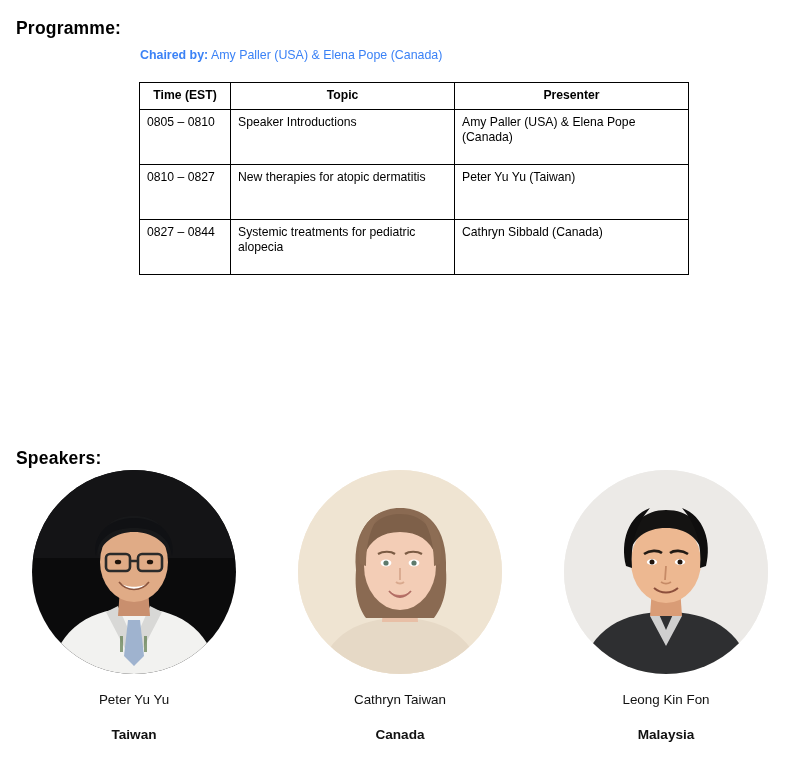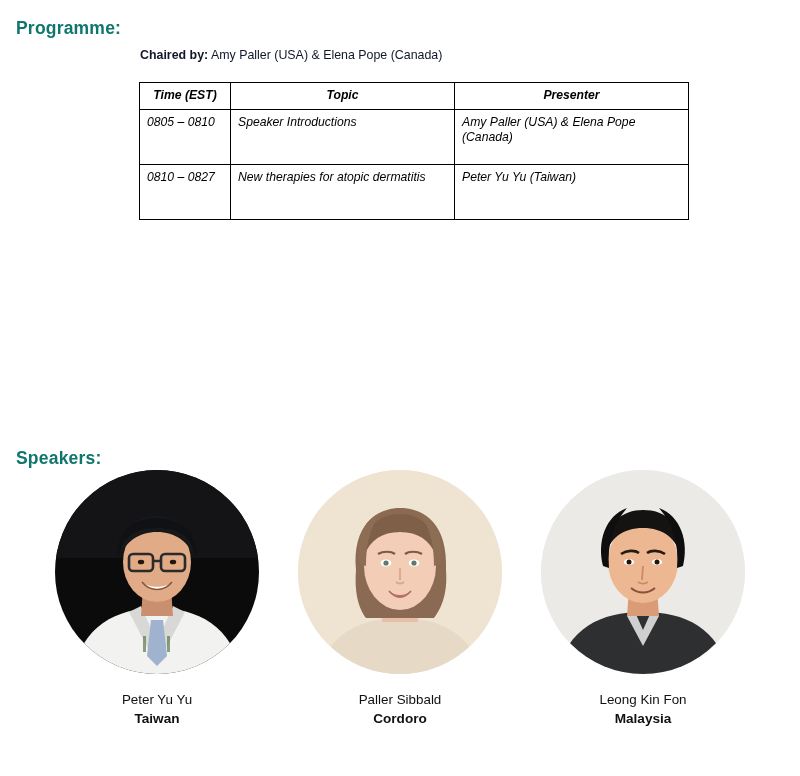--- a/index.html
+++ b/index.html
@@ -17,51 +17,50 @@
   }
   .page {
     position: relative;
     width: 800px;
     height: 776px;
   }
   .section-title {
     position: absolute;
     font-size: 17.5px;
     font-weight: bold;
-    color: #0f766e;
+    color: #000000;
     letter-spacing: 0.2px;
   }
   #programme-title { left: 16px; top: 18px; }
   #speakers-title  { left: 16px; top: 448px; }
 
   .chaired {
     position: absolute;
     left: 140px;
     top: 48px;
     font-size: 12.4px;
-    color: #0f172a;
+    color: #3b82f6;
   }
   .chaired .lbl { font-weight: bold; }
 
   table.programme {
     position: absolute;
     left: 139px;
     top: 82px;
     width: 549px;
     border-collapse: collapse;
     table-layout: fixed;
     font-size: 12.2px;
   }
   table.programme th,
   table.programme td {
     border: 1px solid #000000;
     padding: 5px 7px 5px 7px;
     vertical-align: top;
     line-height: 1.28;
-    font-style: italic;
   }
   table.programme th {
     text-align: center;
     font-weight: bold;
     padding-top: 5px;
     padding-bottom: 5px;
   }
   table.programme col.c-time  { width: 91px; }
   table.programme col.c-topic { width: 224px; }
   table.programme col.c-pres  { width: 234px; }
@@ -73,21 +72,21 @@
   .row-tall td { height: 44px; }
 
   
   .speakers {
     position: absolute;
     left: 0;
     top: 470px;
     width: 800px;
     display: flex;
     justify-content: center;
-    gap: 29px;
+    gap: 52px;
   }
   .speaker {
     width: 214px;
     display: flex;
     flex-direction: column;
     align-items: center;
   }
   .portrait {
     width: 204px;
     height: 204px;
@@ -95,21 +94,21 @@
     overflow: hidden;
     position: relative;
   }
   .portrait svg { display: block; }
   .sp-name {
     margin-top: 18px;
     font-size: 13.4px;
     color: #111;
   }
   .sp-country {
-    margin-top: 4px;
+    margin-top: 20px;
     font-size: 13.6px;
     font-weight: bold;
     color: #111;
   }
 </style>
 </head>
 <body>
 
 <div class="page">
 
@@ -137,20 +136,25 @@
       <tr class="row-tall">
         <td class="time">0805 – 0810</td>
         <td class="topic">Speaker Introductions</td>
         <td class="pres">Amy Paller (USA) &amp; Elena Pope (Canada)</td>
       </tr>
       <tr class="row-tall">
         <td class="time">0810 – 0827</td>
         <td class="topic">New therapies for atopic dermatitis</td>
         <td class="pres">Peter Yu Yu (Taiwan)</td>
       </tr>
+      <tr class="row-tall">
+        <td class="time">0827 – 0844</td>
+        <td class="topic">Systemic treatments for pediatric alopecia</td>
+        <td class="pres">Cathryn Sibbald (Canada)</td>
+      </tr>
     </tbody>
   </table>
 
   <div class="section-title" id="speakers-title">Speakers:</div>
 
   <div class="speakers">
 
     <div class="speaker">
       <div class="portrait">
         <svg width="204" height="204" viewBox="0 0 204 204">
@@ -212,22 +216,22 @@
           <ellipse cx="116" cy="93" rx="5.4" ry="3.4" fill="#ffffff"></ellipse>
           <circle cx="88" cy="93" r="2.6" fill="#5d7a6c"></circle>
           <circle cx="116" cy="93" r="2.6" fill="#5d7a6c"></circle>
 
           <path d="M102 98 L102 110 M98 112 C100 114 104 114 106 112" fill="none" stroke="#d9a98e" stroke-width="1.8"></path>
 
           <path d="M92 122 C98 128 106 128 112 122 C106 126 98 126 92 122 Z" fill="#c2776e"></path>
           <path d="M91 121 C98 129 106 129 113 121" fill="none" stroke="#b06d64" stroke-width="1.8"></path>
         </svg>
       </div>
-      <div class="sp-name">Paller Sibbald</div>
-      <div class="sp-country">Cordoro</div>
+      <div class="sp-name">Cathryn Taiwan</div>
+      <div class="sp-country">Canada</div>
     </div>
 
     <div class="speaker">
       <div class="portrait">
         <svg width="204" height="204" viewBox="0 0 204 204">
           <rect x="0" y="0" width="204" height="204" fill="#efeeec"></rect>
           <rect x="0" y="0" width="204" height="204" fill="#eceae7"></rect>
 
           <path d="M16 204 C26 158 60 142 102 142 C144 142 178 158 188 204 Z" fill="#2e2f31"></path>
 

